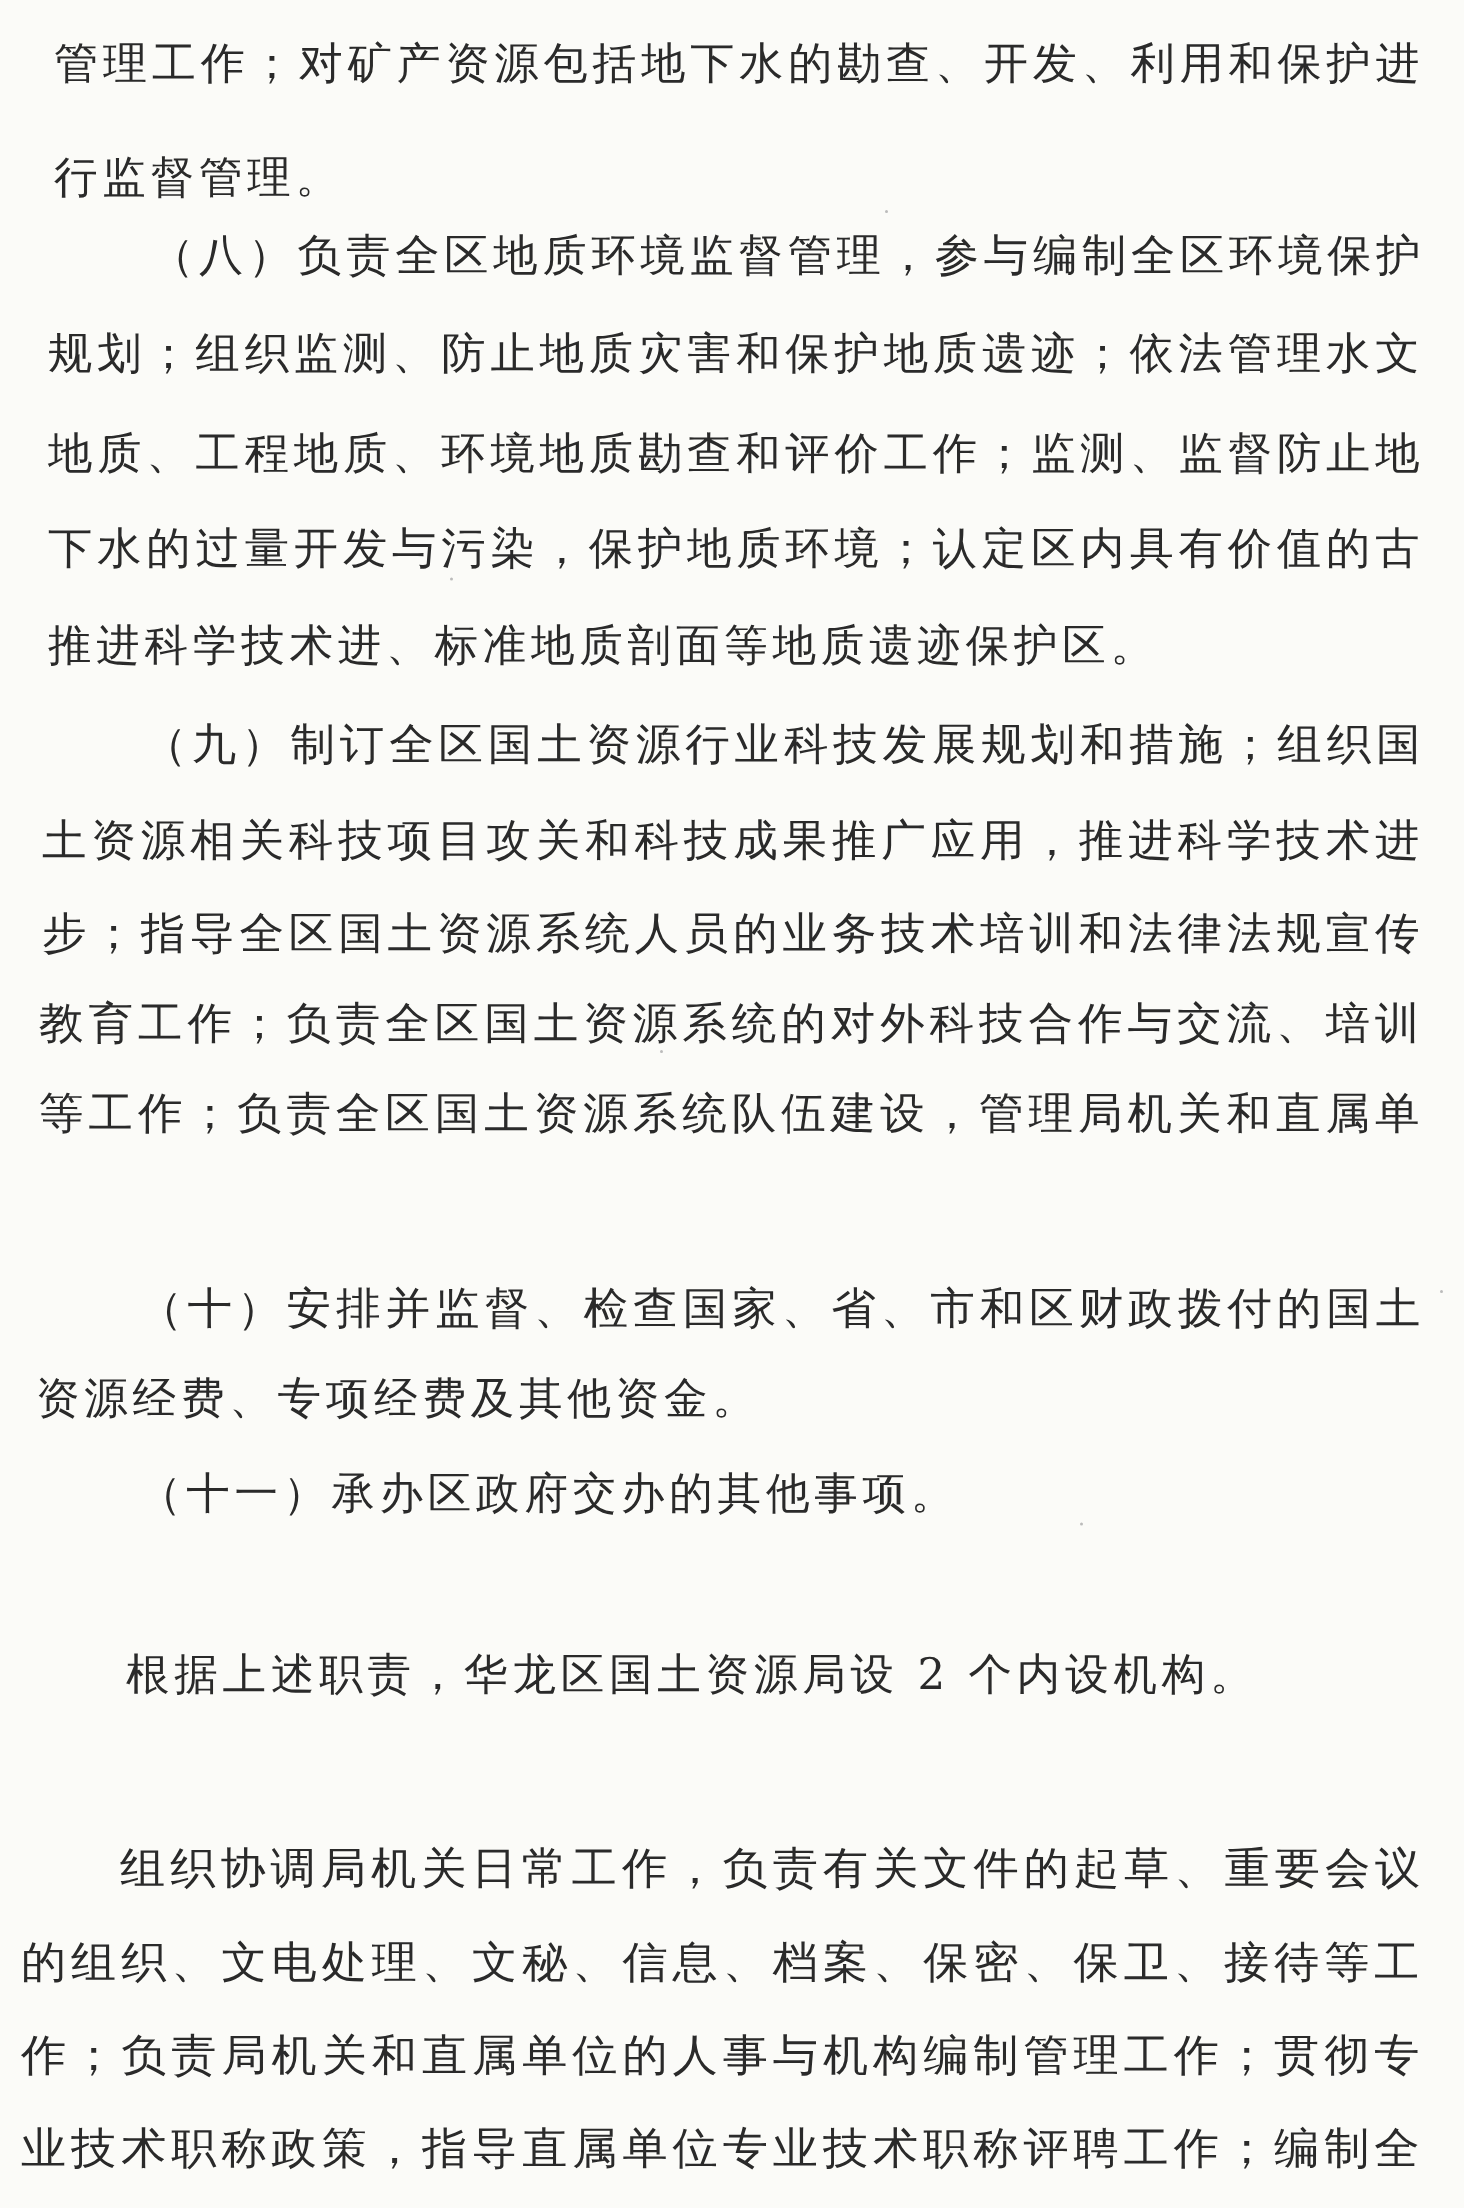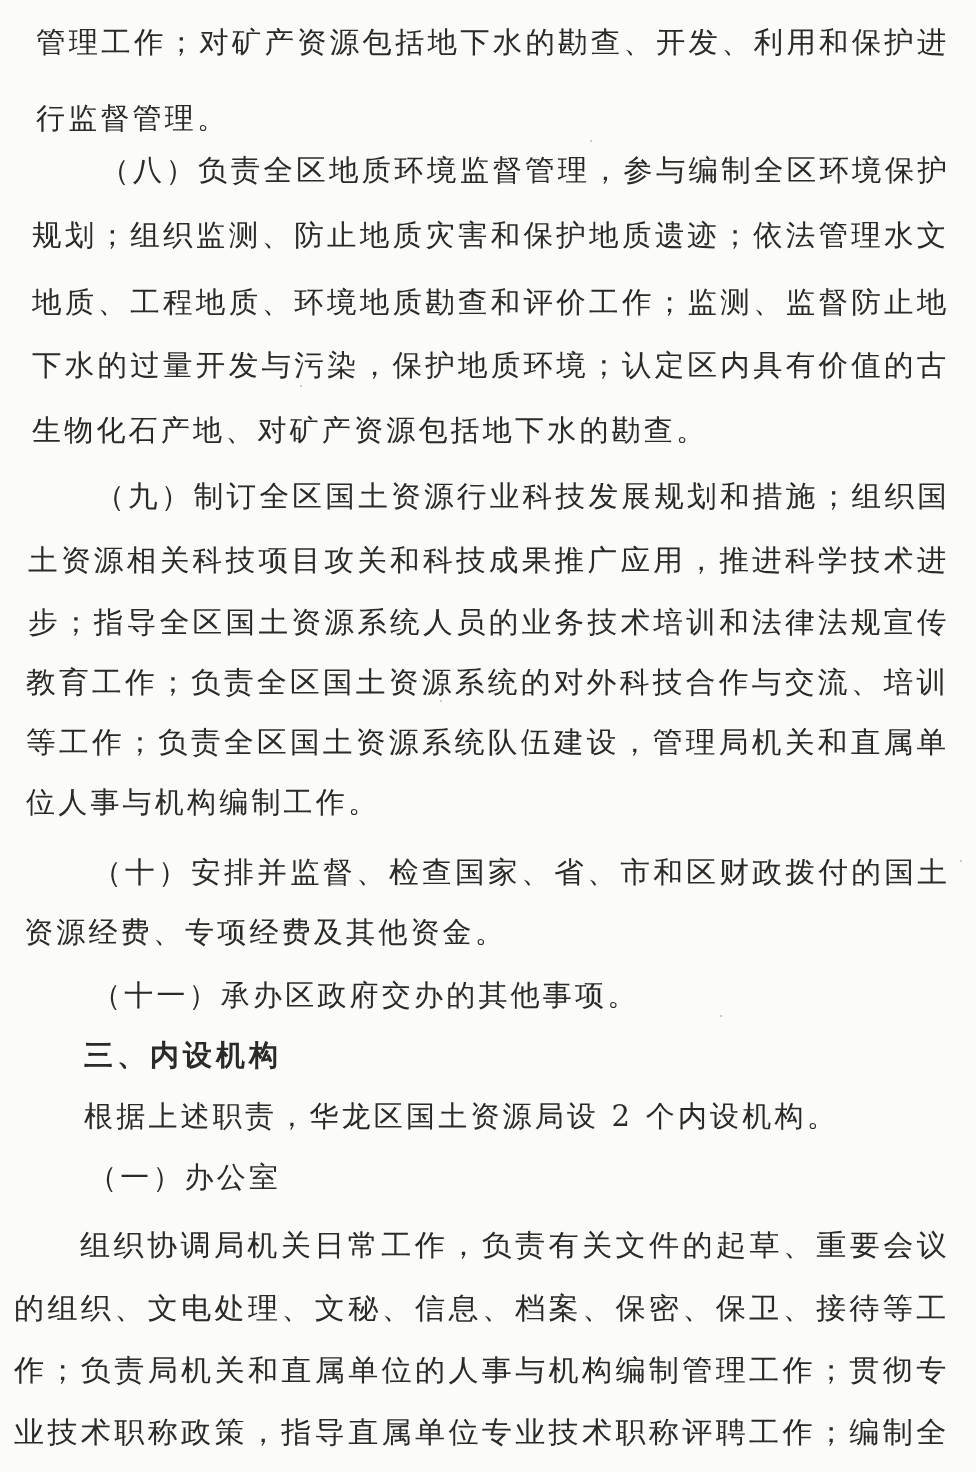--- a/index.html
+++ b/index.html
@@ -25,33 +25,30 @@
 </head>
 <body>
 
 <div class="page">
   <div class="line" style="left: 36px; top: 22px; transform: scaleX(1.0133);">管理工作；对矿产资源包括地下水的勘查、开发、利用和保护进</div>
   <div class="line" style="left:36px;top:98px;">行监督管理。</div>
   <div class="line" style="left: 100px; top: 150px; transform: scaleX(1.01553);">（八）负责全区地质环境监督管理，参与编制全区环境保护</div>
   <div class="line" style="left: 32px; top: 215px; transform: scaleX(1.01774);">规划；组织监测、防止地质灾害和保护地质遗迹；依法管理水文</div>
   <div class="line" style="left: 32px; top: 282px; transform: scaleX(1.01774);">地质、工程地质、环境地质勘查和评价工作；监测、监督防止地</div>
   <div class="line" style="left: 32px; top: 345px; transform: scaleX(1.01774);">下水的过量开发与污染，保护地质环境；认定区内具有价值的古</div>
-  <div class="line" style="left:32px;top:410px;">生物化石产地、对矿产资源包括地下水的勘查。</div>
+  <div class="line" style="left:32px;top:410px;">推进科学技术进、标准地质剖面等地质遗迹保护区。</div>
   <div class="line" style="left: 95px; top: 476px; transform: scaleX(1.02151);">（九）制订全区国土资源行业科技发展规划和措施；组织国</div>
   <div class="line" style="left: 28px; top: 540px; transform: scaleX(1.02217);">土资源相关科技项目攻关和科技成果推广应用，推进科学技术进</div>
   <div class="line" style="left: 28px; top: 602px; transform: scaleX(1.02217);">步；指导全区国土资源系统人员的业务技术培训和法律法规宣传</div>
   <div class="line" style="left: 26px; top: 662px; transform: scaleX(1.02439);">教育工作；负责全区国土资源系统的对外科技合作与交流、培训</div>
   <div class="line" style="left: 26px; top: 722px; transform: scaleX(1.02439);">等工作；负责全区国土资源系统队伍建设，管理局机关和直属单</div>
-  <div class="line" style="left:26px;top:782px;">位人事与机构编制工作。</div>
   <div class="line" style="left: 92px; top: 852px; transform: scaleX(1.02509);">（十）安排并监督、检查国家、省、市和区财政拨付的国土</div>
   <div class="line" style="left:92px;top:975px;">（十一）承办区政府交办的其他事项。</div>
   <div class="line" style="left:24px;top:912px;">资源经费、专项经费及其他资金。</div>
-  <div class="line heading" style="left:84px;top:1035px;">三、内设机构</div>
   <div class="line" style="left:84px;top:1096px;text-align:center;">根据上述职责，华龙区国土资源局设 2 个内设机构。</div>
-  <div class="line" style="left:88px;top:1157px;">（一）办公室</div>
   <div class="line" style="left: 80px; top: 1225px; transform: scaleX(1.03943);">组织协调局机关日常工作，负责有关文件的起草、重要会议</div>
   <div class="line" style="left: 14px; top: 1288px; transform: scaleX(1.03769);">的组织、文电处理、文秘、信息、档案、保密、保卫、接待等工</div>
   <div class="line" style="left: 14px; top: 1350px; transform: scaleX(1.03769);">作；负责局机关和直属单位的人事与机构编制管理工作；贯彻专</div>
   <div class="line" style="left: 14px; top: 1412px; transform: scaleX(1.03769);">业技术职称政策，指导直属单位专业技术职称评聘工作；编制全</div>
 
   <span class="speck" style="left:300px;top:385px;"></span>
   <span class="speck" style="left:590px;top:140px;"></span>
   <span class="speck" style="left:440px;top:700px;"></span>
   <span class="speck" style="left:720px;top:1015px;"></span>
   <span class="speck" style="left:960px;top:860px;"></span>

